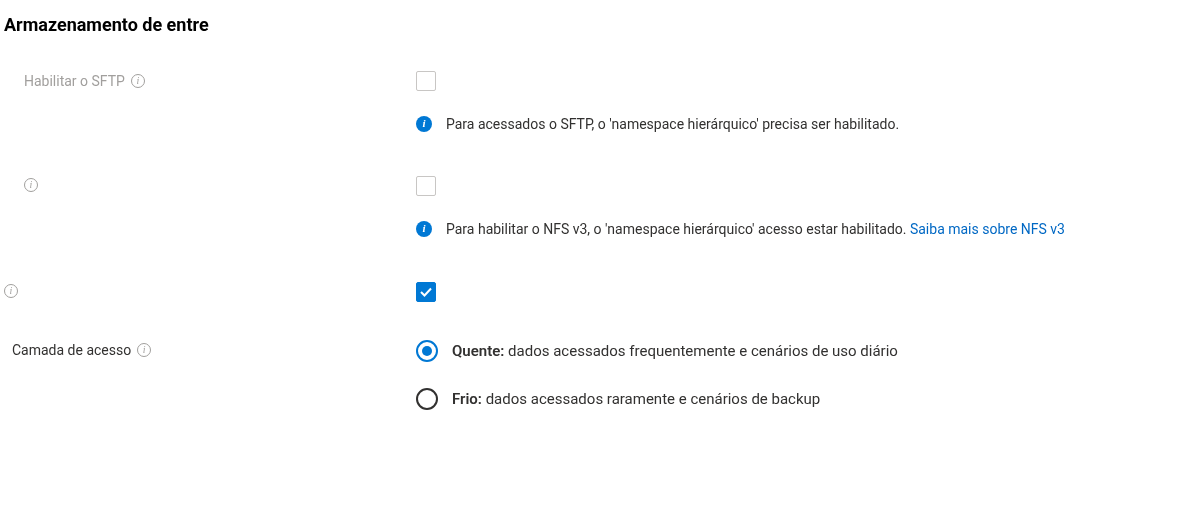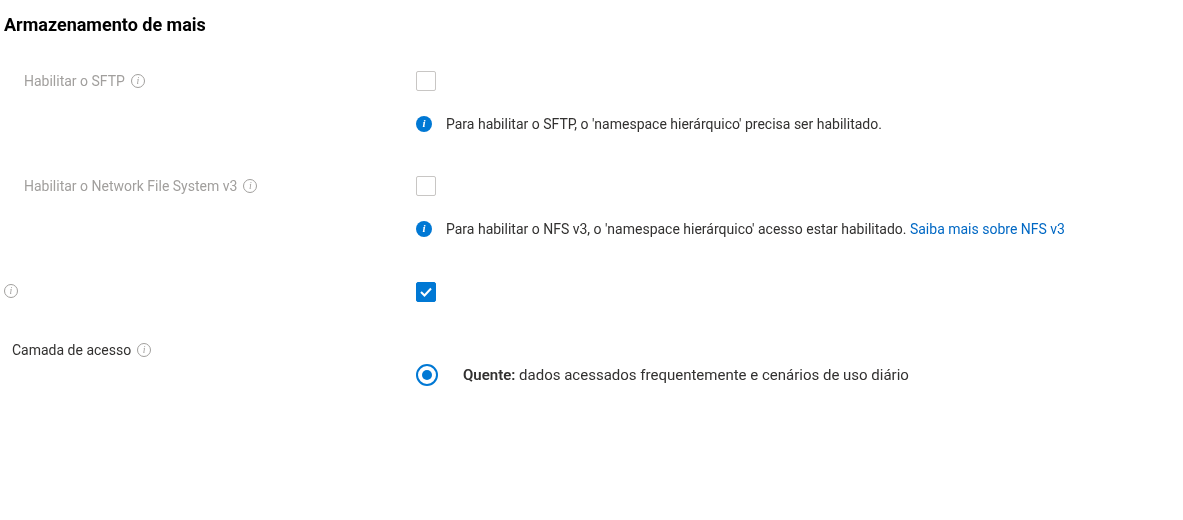--- a/index.html
+++ b/index.html
@@ -90,23 +90,22 @@
       font-size: 11px;
       font-weight: 700;
       font-style: italic;
       font-family: "Times New Roman", serif;
       margin-top: 2px;
     }
     .hint a { color: #0068c4; text-decoration: none; text-align: center; }
     .radio-row {
       display: flex;
       align-items: center;
-      gap: 25px;
+      gap: 14px;
       margin-bottom: 26px;
-      margin-top: 24px;
     }
     .radio {
       width: 22px; height: 22px;
       border: 2px solid #323130;
       border-radius: 50%;
       display: inline-flex;
       align-items: center;
       justify-content: center;
       cursor: pointer;
       flex: 0 0 auto;
@@ -123,41 +122,40 @@
     .radio.selected .dot { display: block; }
     .radio-label { font-size: 15px; color: #323130; }
     .radio-label .bold { font-weight: 600; }
     .spacer-top { height: 6px; }
     .group-gap { height: 28px; }
   </style>
 </head>
 <body>
 
 <div class="spacer-top"></div>
-<h2>Armazenamento de mais</h2>
+<h2>Armazenamento de entre</h2>
 
 <div class="row">
   <div class="label-col disabled">
     <span>Habilitar o SFTP</span>
     <span class="info-tip">i</span>
   </div>
   <div class="control-col">
     <span class="checkbox disabled">
       
     </span>
     <div class="hint">
       <span class="hint-icon">i</span>
-      <span>Para habilitar o SFTP, o 'namespace hierárquico' precisa ser habilitado.</span>
+      <span>Para acessados o SFTP, o 'namespace hierárquico' precisa ser habilitado.</span>
     </div>
   </div>
 </div>
 
 <div class="row">
   <div class="label-col disabled">
-    <span>Habilitar o Network File System v3</span>
     <span class="info-tip">i</span>
   </div>
   <div class="control-col">
     <span class="checkbox disabled">
       
     </span>
     <div class="hint">
       <span class="hint-icon">i</span>
       <span>
         <span>Para habilitar o NFS v3, o 'namespace hierárquico' acesso estar habilitado. </span><a href="#">Saiba mais sobre NFS v3</a>
@@ -188,14 +186,20 @@
   </div>
   <div class="control-col">
     <div class="radio-row">
       <span class="radio selected">
           <span class="dot"></span>
         </span>
       <span class="radio-label">
         <span class="bold">Quente:</span><span> dados acessados frequentemente e cenários de uso diário</span>
       </span>
     </div>
+    <div class="radio-row">
+      <span class="radio"></span>
+      <span class="radio-label">
+        <span class="bold">Frio:</span><span> dados acessados raramente e cenários de backup</span>
+      </span>
+    </div>
   </div>
 </div>
 
 </body></html>

